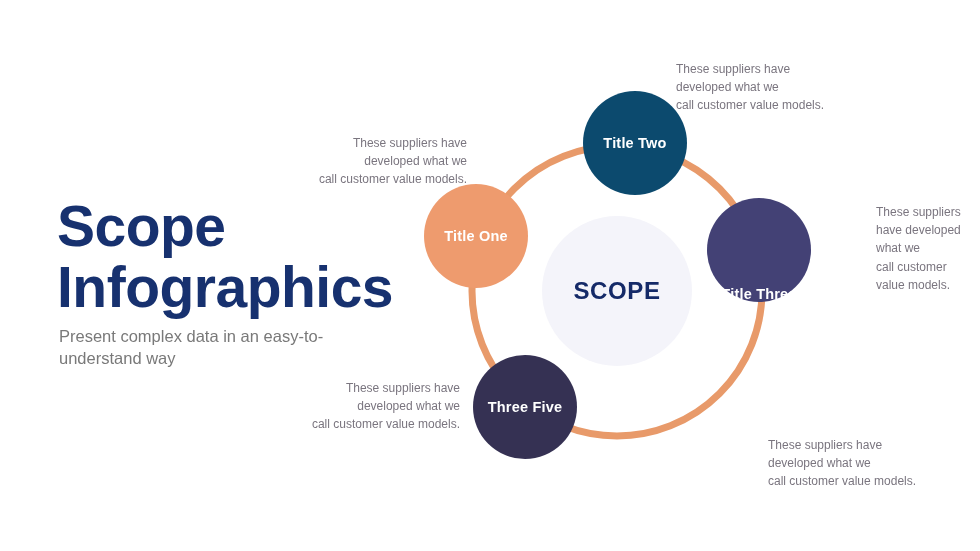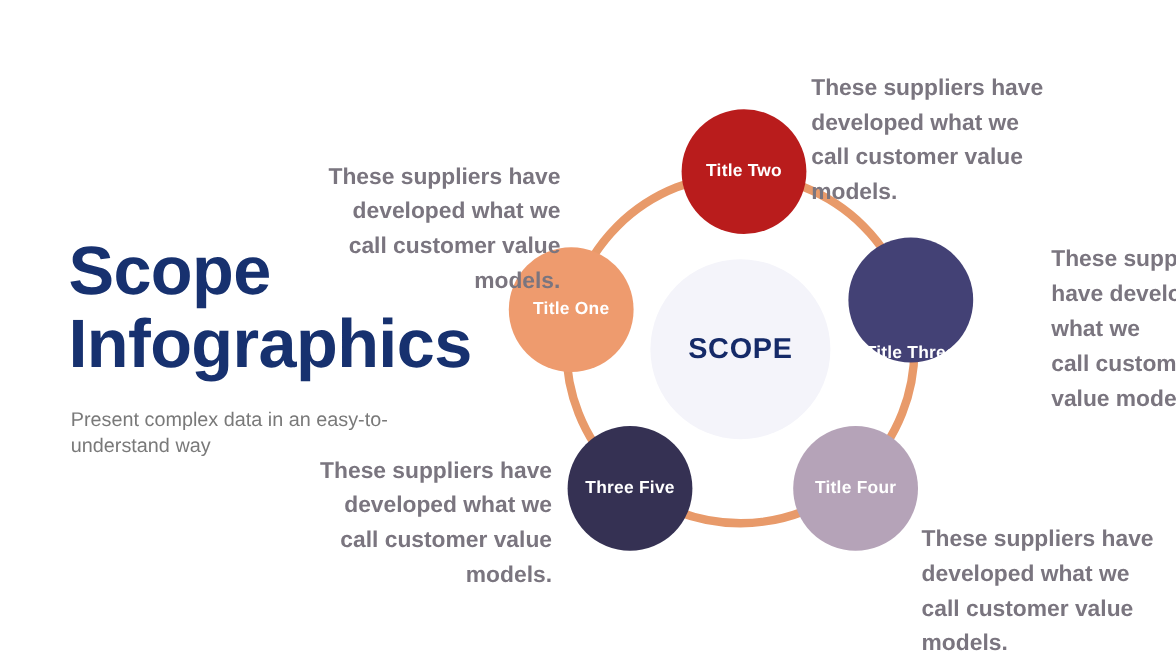--- a/index.html
+++ b/index.html
@@ -31,21 +31,21 @@
   .page-title {
     font-size: 57px;
     line-height: 1.07;
     font-weight: bold;
     color: #17316f;
     letter-spacing: -0.5px;
     margin: 0;
     white-space: pre-line;
   }
   .page-subtitle {
-    margin: 22px 0 0 2px;
+    margin: 8px 0 0 2px;
     font-size: 16.5px;
     line-height: 1.32;
     color: #797979;
     width: 270px;
   }
 
   
   .diagram {
     position: absolute;
     left: 0; top: 0;
@@ -85,25 +85,24 @@
   .center-label {
     font-size: 24px;
     font-weight: bold;
     color: #152a68;
     letter-spacing: 0.6px;
   }
 
   
   .caption {
     position: absolute;
-    font-size: 19px;
+    font-size: 12px;
     line-height: 1.52;
     color: #7a757f;
     white-space: pre-line;
-    font-weight: bold;
   }
   .cap-left   { text-align: right; }
   .cap-right  { text-align: left; }
 </style>
 </head>
 <body>
 
 <div id="stage">
 
   <div class="heading-block">
@@ -115,35 +114,32 @@
   <div class="diagram">
 
     <svg class="ring-svg" viewBox="0 0 980 551">
       <circle id="ring-circle" cx="617" cy="291" r="145" fill="none" stroke="#e89a6a" stroke-width="7"></circle>
     </svg>
 
     <div class="center-node" id="center-node" style="left: 542px; top: 216px; width: 150px; height: 150px; background: rgb(244, 244, 250);">
       <span class="center-label" style="color: rgb(21, 42, 104);">SCOPE</span>
     </div>
 
-    <div class="node" id="node-one" style="left: 424px; top: 206px; width: 104px; height: 104px; background: rgb(238, 155, 110);">
+    <div class="node" id="node-one" style="left: 424px; top: 184px; width: 104px; height: 104px; background: rgb(238, 155, 110);">
       <span class="node-label">Title One</span>
     </div>
 
-    <div class="node" id="node-two" style="left: 568px; top: 91px; width: 104px; height: 104px; background: #b91c1c;">
+    <div class="node" id="node-two" style="left: 583px; top: 91px; width: 104px; height: 104px; background: #0c4a6e;">
       <span class="node-label">Title Two</span>
     </div>
 
     <div class="node" id="node-three" style="left: 707px; top: 198px; width: 104px; height: 104px; background: rgb(67, 65, 117); align-items: flex-end;">
       <span class="node-label">Title Three</span>
     </div>
 
-    <div class="node" id="node-four" style="left: 661px; top: 355px; width: 104px; height: 104px; background: rgb(181, 163, 184);">
-      <span class="node-label">Title Four</span>
-    </div>
 
     <div class="node" id="node-five" style="left: 473px; top: 355px; width: 104px; height: 104px; background: rgb(53, 49, 83);">
       <span class="node-label">Three Five</span>
     </div>
 
     <div class="caption cap-left" style="left:245px; top:134px; width:222px;">These suppliers have
 developed what we
 call customer value models.</div>
 
     <div class="caption cap-right" style="left:676px; top:60px; width:230px;">These suppliers have

